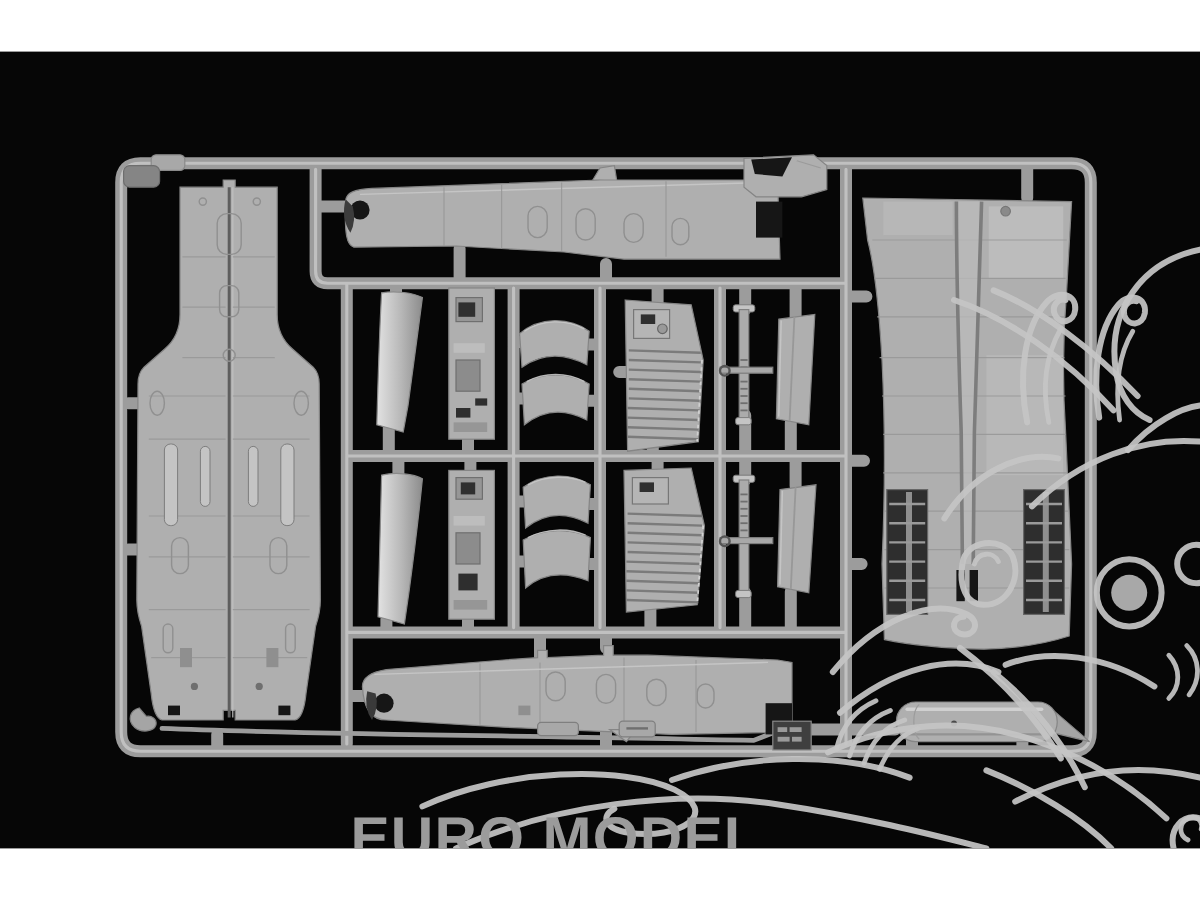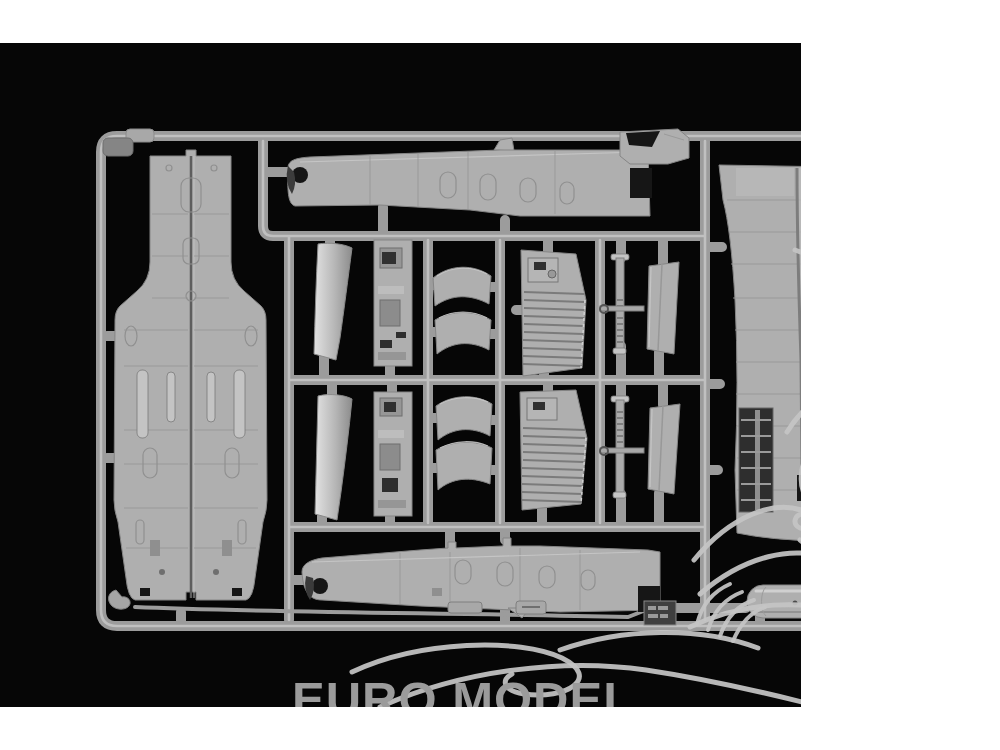--- a/index.html
+++ b/index.html
@@ -2,21 +2,21 @@
 <html style="--page-bg: #ffffff; --photo-bg: #060606; --runner: #9c9c9c; --runner-highlight: #c9c9c9; --plastic: #afafaf; --plastic-light: #c4c4c4; --plastic-outline: #858585; --cutout-dark: #161616; --watermark-text: #9b9b9b; --mascot-line: #c5c5c5;"><head>
 <meta charset="utf-8">
 <style>
   html,body{margin:0;padding:0;}
   body{
     width:1000px;height:750px;position:relative;overflow:hidden;
     background:var(--page-bg,#ffffff);
     font-family:"Liberation Sans", sans-serif;
   }
   .photo{
-    position:absolute;left:0;top:43px;width:801px;height:664px;
+    position:absolute;left:0;top:43px;width:1000px;height:664px;
     background:var(--photo-bg,#060606);overflow:hidden;
   }
   .photo svg{position:absolute;left:0;top:0;display:block;}
   .watermark{
     position:absolute;left:292px;top:632px;
     font-size:49px;font-weight:700;line-height:1;letter-spacing:1px;
     color:var(--watermark-text,#9b9b9b);white-space:nowrap;
     user-select:none;
   }
   .runner-base{fill:none;stroke:var(--runner,#9c9c9c);stroke-width:10;stroke-linecap:round;stroke-linejoin:round;}

